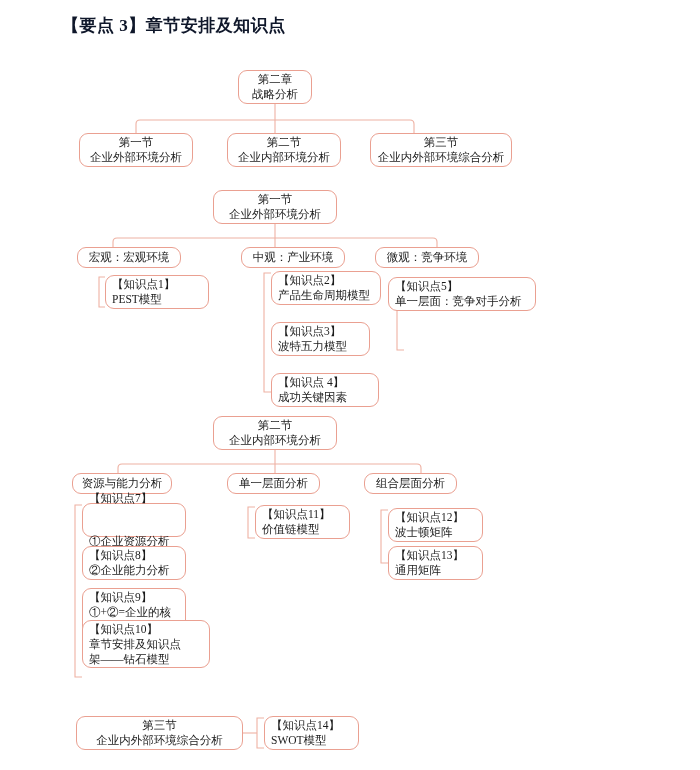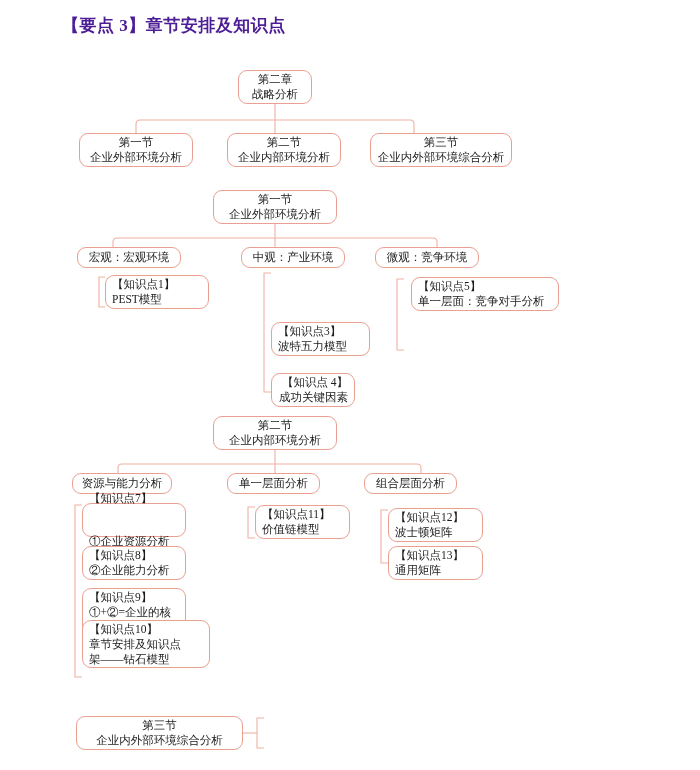--- a/index.html
+++ b/index.html
@@ -7,21 +7,21 @@
     width:700px;height:770px;position:relative;overflow:hidden;
     font-family:"Liberation Serif","DejaVu Serif",serif;
     color:#1a1a1a;
     -webkit-font-smoothing:antialiased;
   }
   #canvas{position:absolute;left:0;top:0;width:700px;height:770px;}
 
   .title{
     position:absolute;left:62px;top:14px;
     font-size:17px;font-weight:bold;letter-spacing:.5px;
-    white-space:nowrap;color:#4c1d95;
+    white-space:nowrap;color:#0f172a;
   }
 
   
   .node{
     position:absolute;box-sizing:border-box;
     border:1px solid #eaa091;
     border-radius:9px;
     background:#ffffff;
     display:flex;flex-direction:column;
     align-items:center;justify-content:center;
@@ -105,30 +105,34 @@
   </div>
   <div class="node" style="left:375px;top:247px;width:104px;height:21px;">
     <span class="ln">微观：竞争环境</span>
   </div>
 
   <div class="node left" style="left:105px;top:275px;width:104px;height:34px;">
     <span class="ln">【知识点1】</span>
     <span class="ln">PEST模型</span>
   </div>
 
+  <div class="node left" style="left:271px;top:271px;width:110px;height:34px;">
+    <span class="ln">【知识点2】</span>
+    <span class="ln">产品生命周期模型</span>
+  </div>
   <div class="node left" style="left:271px;top:322px;width:99px;height:34px;">
     <span class="ln">【知识点3】</span>
     <span class="ln">波特五力模型</span>
   </div>
-  <div class="node left" style="left:271px;top:373px;width:84px;height:34px;align-items:flex-end;">
+  <div class="node left" style="left:271px;top:373px;width:108px;height:34px;">
     <span class="ln">【知识点 4】</span>
     <span class="ln">成功关键因素</span>
   </div>
 
-  <div class="node left" style="left:411px;top:277px;width:148px;height:34px;">
+  <div class="node left" style="left:388px;top:277px;width:148px;height:34px;">
     <span class="ln">【知识点5】</span>
     <span class="ln">单一层面：竞争对手分析</span>
   </div>
 
   <div class="node" style="left:213px;top:416px;width:124px;height:34px;">
     <span class="ln">第二节</span>
     <span class="ln">企业内部环境分析</span>
   </div>
 
   <div class="node" style="left:72px;top:473px;width:100px;height:21px;">
@@ -171,14 +175,18 @@
   </div>
   <div class="node left" style="left:388px;top:546px;width:95px;height:34px;">
     <span class="ln">【知识点13】</span>
     <span class="ln">通用矩阵</span>
   </div>
 
   <div class="node" style="left:76px;top:716px;width:167px;height:34px;">
     <span class="ln">第三节</span>
     <span class="ln">企业内外部环境综合分析</span>
   </div>
+  <div class="node left" style="left:264px;top:716px;width:95px;height:34px;">
+    <span class="ln">【知识点14】</span>
+    <span class="ln">SWOT模型</span>
+  </div>
 
 </div>
 
 </body></html>

